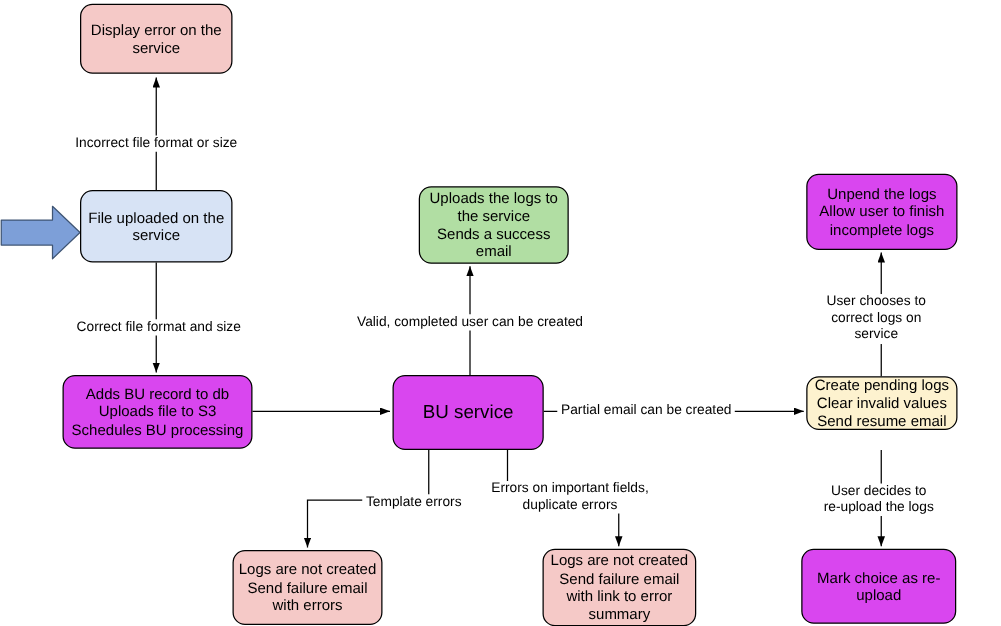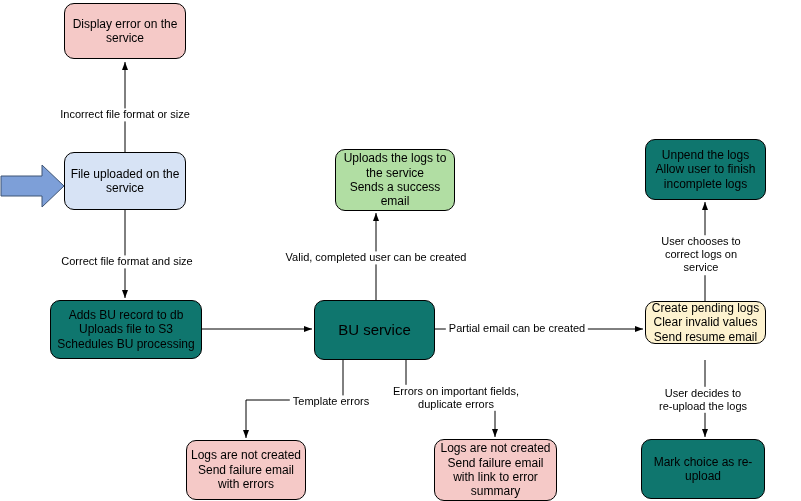--- a/index.html
+++ b/index.html
@@ -13,21 +13,21 @@
     border:1px solid #000000; border-radius:10px;
     display:flex; align-items:center; justify-content:center;
     font-size:12px; line-height:1.2; text-align:center; padding:2px 3px;
     background:#ffffff;
   }
   .node-label { display:block; width:100%; white-space:pre-line; text-align:center; }
   .node.error   { background:#f5c9c7; }
   .node.input   { background:#d7e3f5; }
   .node.success { background:#b1dea3; }
   .node.pending { background:#fdf2cf; }
-  .node.plain   { background:#0f766e; }
+  .node.plain   { background:#d946ef; }
   .node.big     { font-size:15px; }
   .edge-label {
     position:absolute; transform:translate(-50%,-50%);
     background:#ffffff; font-size:11px; line-height:1.2;
     white-space:pre-line; text-align:center; padding:0 3px;
   }
 </style>
 </head>
 <body>
 

